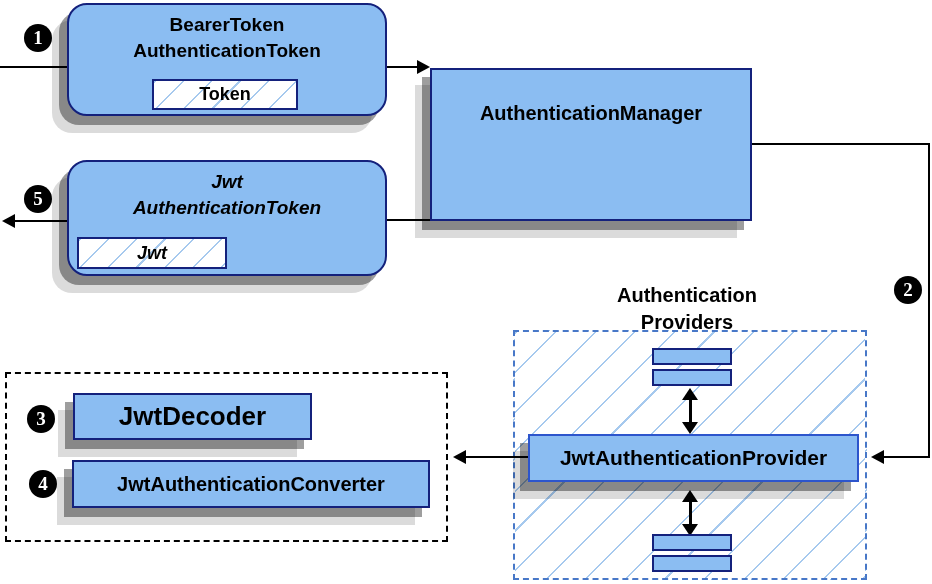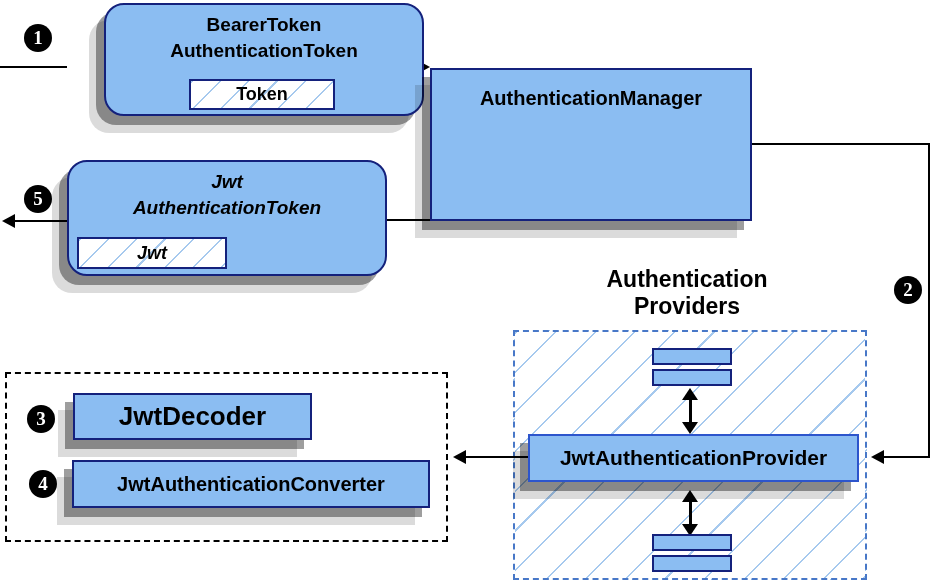--- a/index.html
+++ b/index.html
@@ -31,21 +31,21 @@
   .rounded{border-radius:20px;}
   .node .title{font-size:19px;line-height:26px;padding-top:7px;font-weight:bold;}
   .chip{
     position:absolute;border:2px solid var(--node-border);
     background:
       repeating-linear-gradient(135deg,var(--hatch-line) 0px,var(--hatch-line) 1.6px,transparent 1.6px,transparent 20px),
       #fff;
     text-align:center;font-weight:bold;z-index:4;
   }
   .label-box{position:absolute;z-index:3;text-align:center;font-weight:bold;
-    font-size:23px;line-height:27px;}
+    font-size:20px;line-height:27px;margin-top:16px;}
   .dashed-blue{
     position:absolute;border:2px dashed var(--dashed-blue);z-index:1;
     background:
       repeating-linear-gradient(135deg,var(--hatch-line) 0px,var(--hatch-line) 1.5px,transparent 1.5px,transparent 28px),
       #fff;
   }
   .dashed-black{position:absolute;border:2px dashed var(--dashed-black);z-index:1;background:transparent;}
   .bar{position:absolute;width:76px;height:13px;background:var(--node-fill);
     border:2px solid var(--node-border);z-index:3;}
   .badge{
@@ -56,33 +56,33 @@
   }
 </style>
 </head>
 <body>
 
 <div id="canvas">
 
   <div class="hline" style="left:0;top:66px;width:67px;"></div>
   <div class="badge" style="left:24px;top:24px;">1</div>
 
-  <div class="node rounded" style="left:67px;top:3px;width:316px;height:109px;margin-left:37px;">
+  <div class="node rounded" style="left:67px;top:3px;width:316px;height:109px;">
     <div class="title">
       <div>BearerToken</div>
       <div>AuthenticationToken</div>
     </div>
     <div class="chip" style="left:83px;top:74px;width:142px;height:27px;font-size:18px;line-height:27px;">Token</div>
   </div>
 
   <div class="hline" style="left:387px;top:66px;width:31px;"></div>
   <div class="head-right" style="left:417px;top:60px;"></div>
 
   <div class="node" style="left:430px;top:68px;width:318px;height:149px;">
-    <div class="title" style="font-size:20px;padding-top:15px;">AuthenticationManager</div>
+    <div class="title" style="font-size:20px;padding-top:30px;">AuthenticationManager</div>
   </div>
 
   <div class="hline" style="left:387px;top:219px;width:45px;"></div>
 
   <div class="node rounded" style="left:67px;top:160px;width:316px;height:112px;font-style:italic;">
     <div class="title">
       <div>Jwt</div>
       <div>AuthenticationToken</div>
     </div>
     <div class="chip" style="left:8px;top:75px;width:146px;height:28px;font-size:18px;line-height:28px;">Jwt</div>

